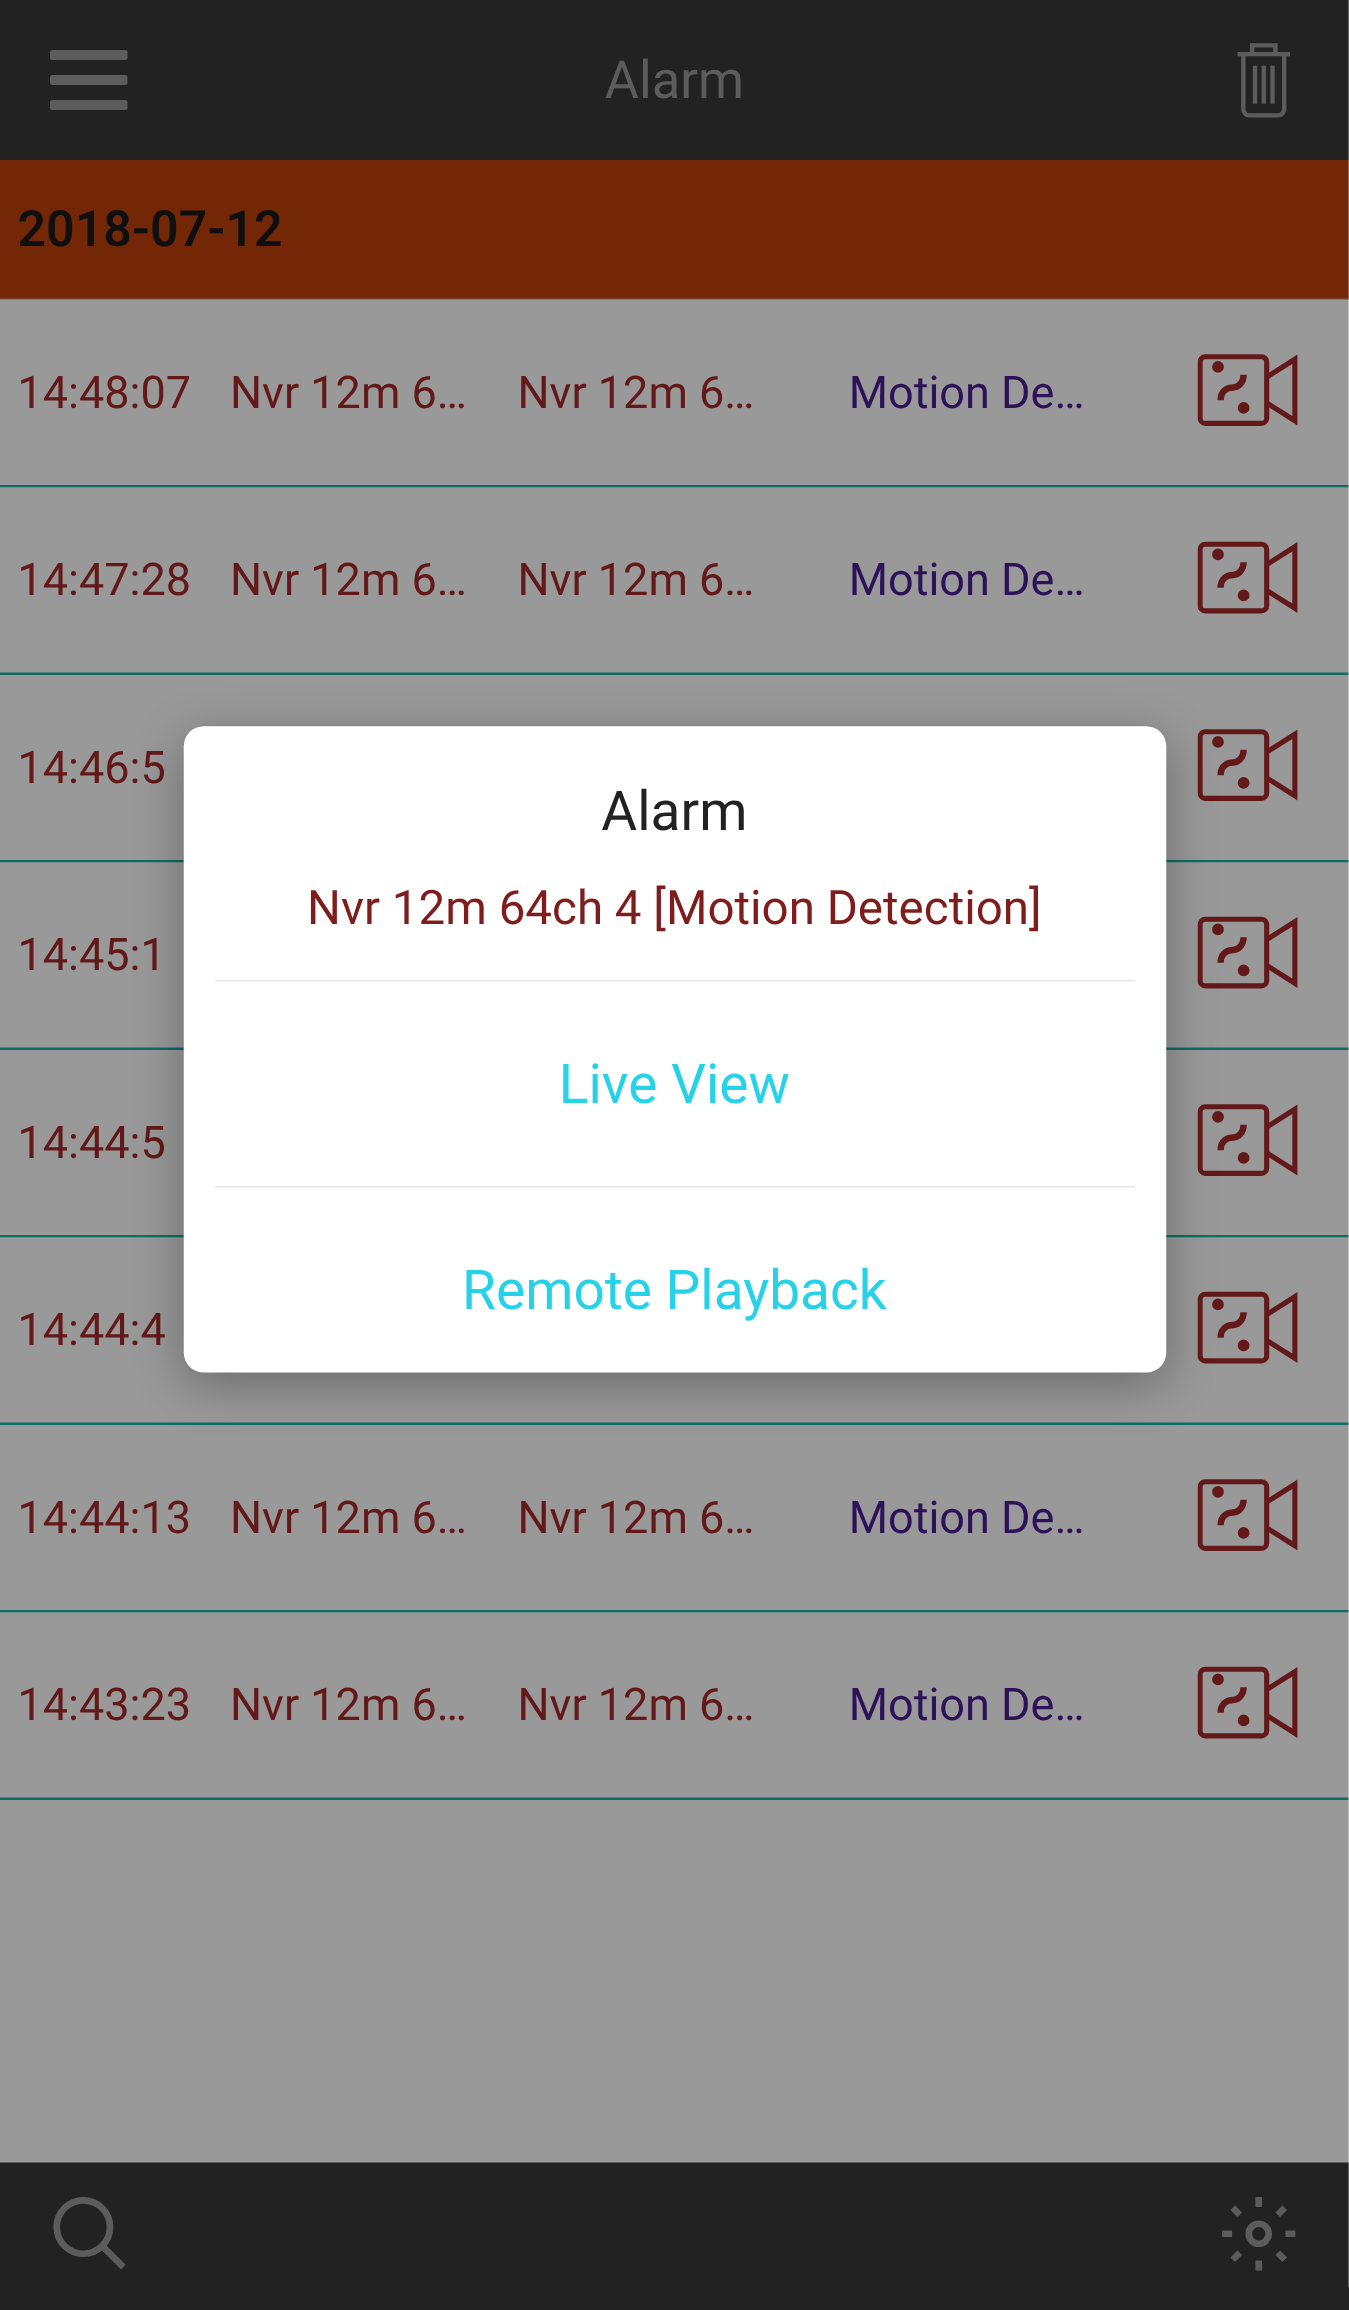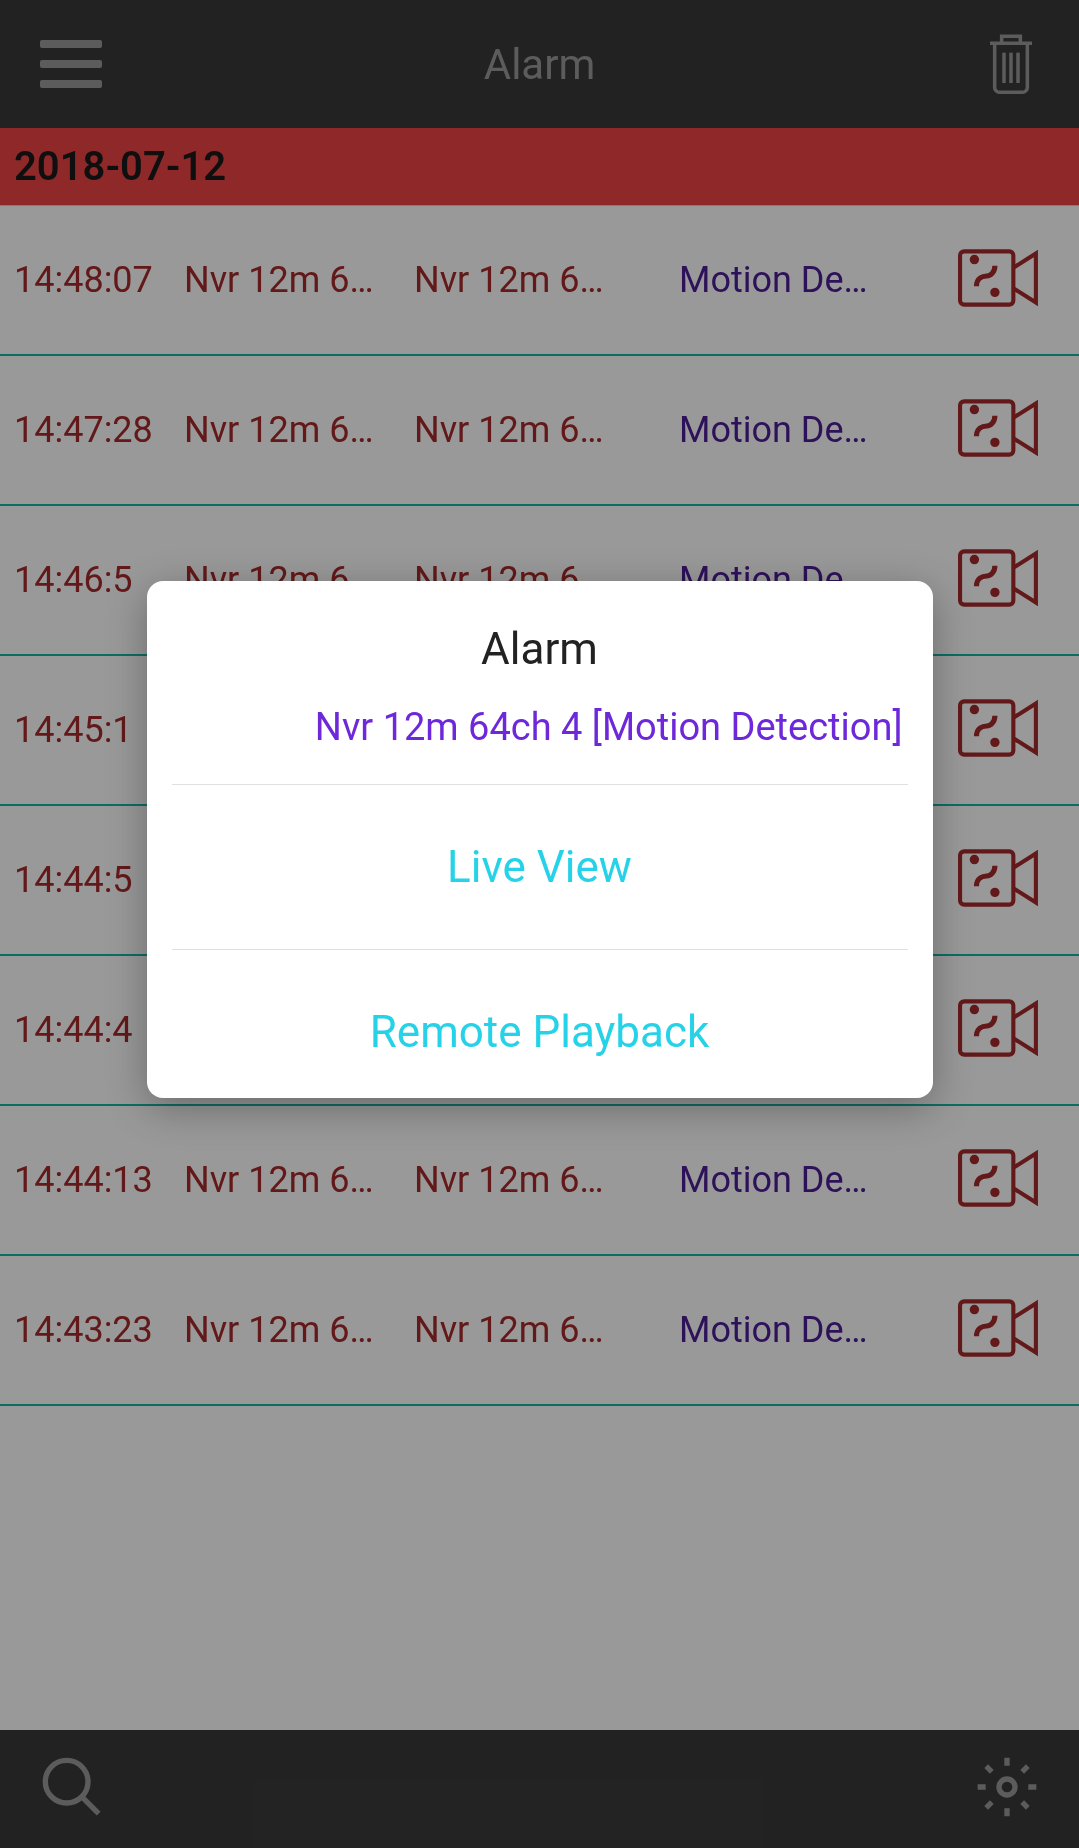--- a/index.html
+++ b/index.html
@@ -50,22 +50,22 @@
       font-weight: 400;
       position: absolute;
       left: 50%;
       transform: translateX(-50%);
     }
     .trash-icon svg {
       width: 56px;
       height: 68px;
     }
     .date-section {
-      background: #ef4444;
-      padding: 15px 14px;
+      background: #c2410c;
+      padding: 32px 14px;
       font-size: 40px;
       font-weight: 600;
       color: #1a1a1a;
       border-bottom: 1px solid #d0d0d0;
       flex-shrink: 0;
     }
     .alarm-list {
       flex: 1;
       overflow: hidden;
       background: #ffffff;
@@ -159,23 +159,23 @@
       margin-top: -170px;
     }
     .dialog-title {
       text-align: center;
       font-size: 44px;
       color: #222;
       padding: 42px 20px 30px;
       font-weight: 400;
     }
     .dialog-subtitle {
-      text-align: right;
+      text-align: center;
       font-size: 38px;
-      color: #6d28d9;
+      color: #7f1d1d;
       padding: 0 30px 35px;
     }
     .dialog-option {
       text-align: center;
       font-size: 44px;
       color: #26d2e8;
       padding: 56px 20px;
       border-top: 1px solid #e0e0e0;
       margin: 0 25px;
       cursor: pointer;

